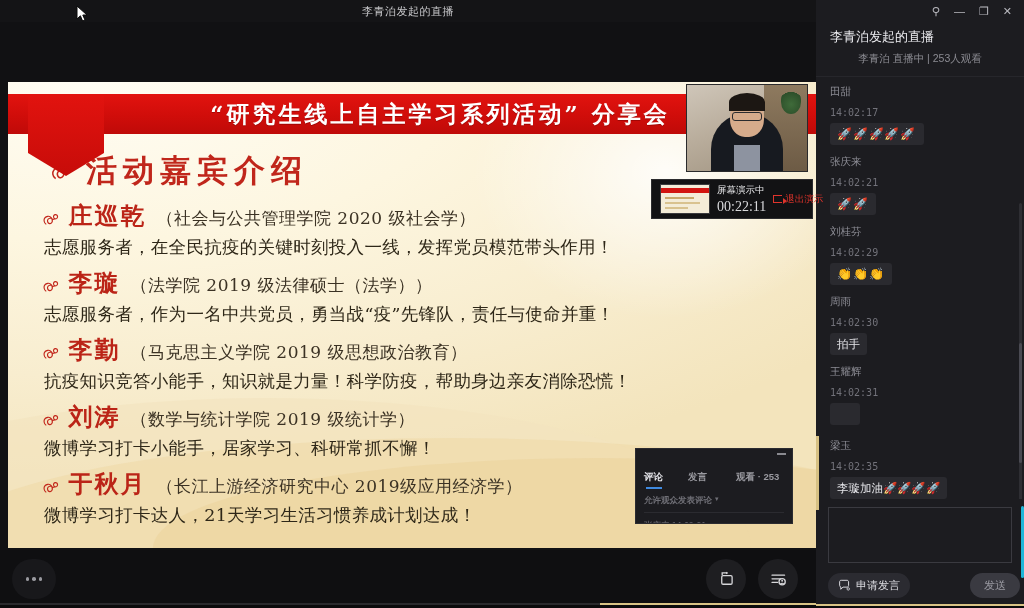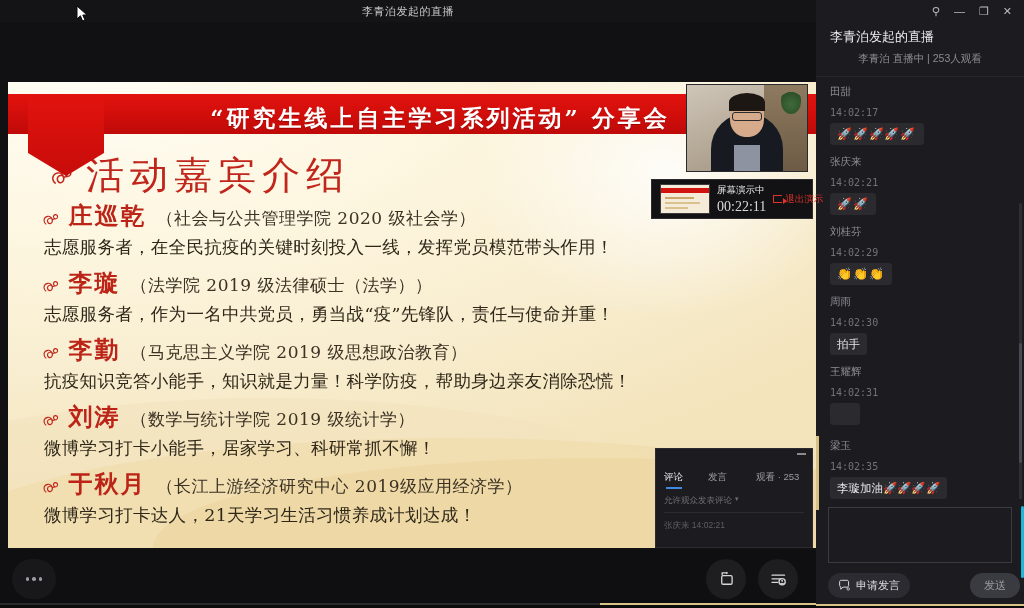--- a/index.html
+++ b/index.html
@@ -46,21 +46,21 @@
   #slide .w3 { bottom: -90px;  height: 180px; left: 18%;  width: 110%; background: rgba(231,202,140,.30); }
   #slide .glow {
     position: absolute; right: -60px; top: -70px; width: 420px; height: 320px;
     background: radial-gradient(ellipse at center, rgba(255,255,255,.85), rgba(255,255,255,0) 65%);
   }
 
   
   #banner {
     position: absolute; left: 0; top: 12px; width: 100%; height: 40px;
     background: linear-gradient(180deg, #e2130f 0%, #d00d0a 55%, #bf0a08 100%);
-    display: flex; align-items: flex-end; justify-content: center;
+    display: flex; align-items: center; justify-content: center;
     z-index: 3;
   }
   #banner .btxt {
     color: #fff; font-size: 23px; font-weight: 700;
     font-family: "DejaVu Serif", "Liberation Serif", serif;
     letter-spacing: 3px; white-space: nowrap;
     text-shadow: 0 1px 0 rgba(120,0,0,.5);
     transform: translateX(28px);
   }
   
@@ -71,21 +71,21 @@
     clip-path: polygon(0 0, 100% 0, 100% 72%, 50% 100%, 0 72%);
   }
 
   
   #headline {
     position: absolute; left: 42px; top: 68px; z-index: 3;
     display: flex; align-items: center; gap: 14px;
   }
   .swirl { color: #c2271c; font-size: 20px; line-height: 1; transform: rotate(-8deg); }
   #headline .h {
-    color: #c0261b; font-size: 38px; font-weight: 400; letter-spacing: 6px;
+    color: #c0261b; font-size: 31px; font-weight: 700; letter-spacing: 6px;
     font-family: "DejaVu Serif", "Liberation Serif", serif;
   }
 
   
   #guests { position: absolute; left: 34px; top: 118px; width: 748px; z-index: 3; }
   .guest { margin-bottom: 8px; }
   .g-head { display: flex; align-items: baseline; gap: 10px; }
   .g-head .sw { color: #c2271c; font-size: 15px; transform: rotate(-8deg); line-height:1; }
   .g-name {
     color: #bb2417; font-size: 24px; font-weight: 700; letter-spacing: 2px;
@@ -130,22 +130,22 @@
   #share-thumb .l3 { position:absolute; left:4px; top:22px; width:48%; height:2px; background:#d9c28f; }
   #share-txt { display:flex; flex-direction:column; gap:2px; }
   #share-txt .s1 { color:#e6e6e8; font-size:9.5px; }
   #share-txt .s2 { color:#d9d9dc; font-size:14px; font-family:Liberation Serif, serif; }
   #share-exit { margin-left:auto; display:flex; align-items:center; gap:3px; color:#e0342c; font-size:9.5px; white-space:nowrap; }
   #share-exit .ico { display:inline-block; width:9px; height:8px; border:1.3px solid #e0342c; border-right:none; position:relative; }
   #share-exit .ico:after { content:""; position:absolute; right:-5px; top:1.5px; border-left:4px solid #e0342c; border-top:3px solid transparent; border-bottom:3px solid transparent; }
 
   
   #float-panel {
-    position: absolute; left: 655px; top: 448px; width: 158px; height: 100px;
-    background: #1c1c20; border: 1px solid #2b2b30; z-index: 9; overflow: hidden;
+    position: absolute; left: 635px; top: 448px; width: 158px; height: 76px;
+    background: #1c1c20; border: 1px solid #2b2b30; z-index: 9; overflow: hidden; font-weight: bold;
   }
   #fp-min { position:absolute; right:6px; top:4px; width:9px; height:1.5px; background:#8a8a90; }
   #fp-tabs { display:flex; align-items:center; gap:0; padding: 22px 8px 0 8px; }
   .fp-tab { font-size:9.5px; color:#9a9aa0; position:relative; padding-bottom:5px; }
   .fp-tab.active { color:#e9e9ee; }
   .fp-tab.active:after { content:""; position:absolute; left:2px; bottom:0; width:16px; height:2px; background:#3f8ae0; }
   .fp-tab.t1 { flex:0 0 44px; }
   .fp-tab.t2 { flex:0 0 48px; }
   #fp-sub { padding: 6px 8px 0 8px; color:#6f6f76; font-size:8.5px; display:flex; gap:3px; }
   #fp-sub .cv { font-size:7px; }

